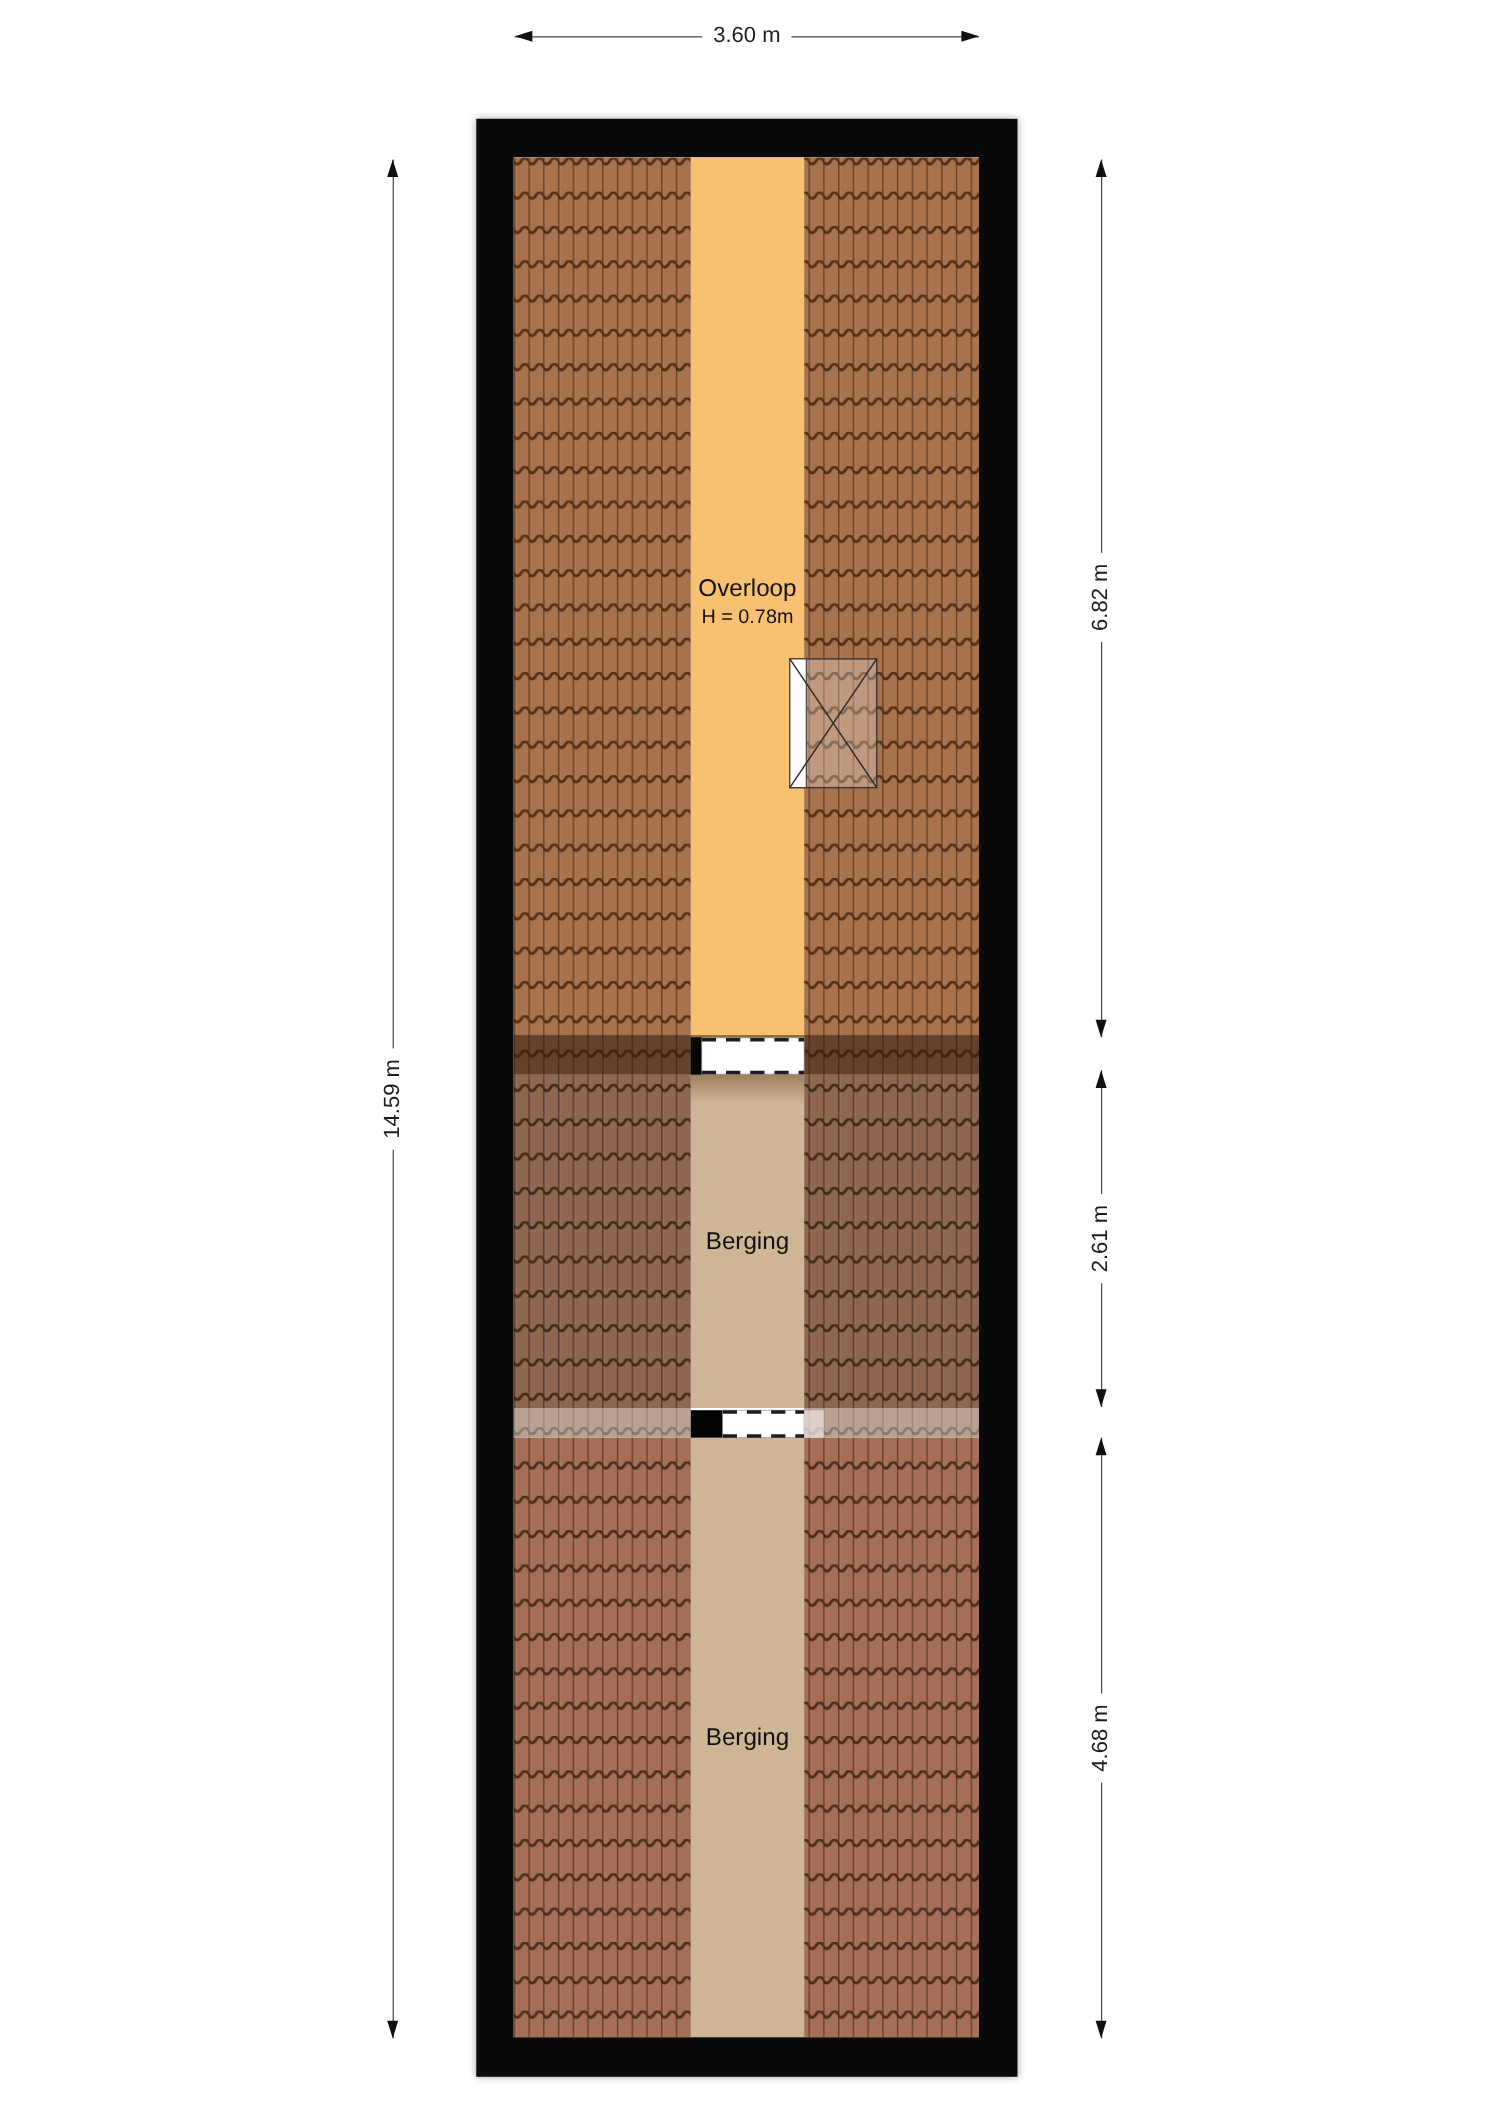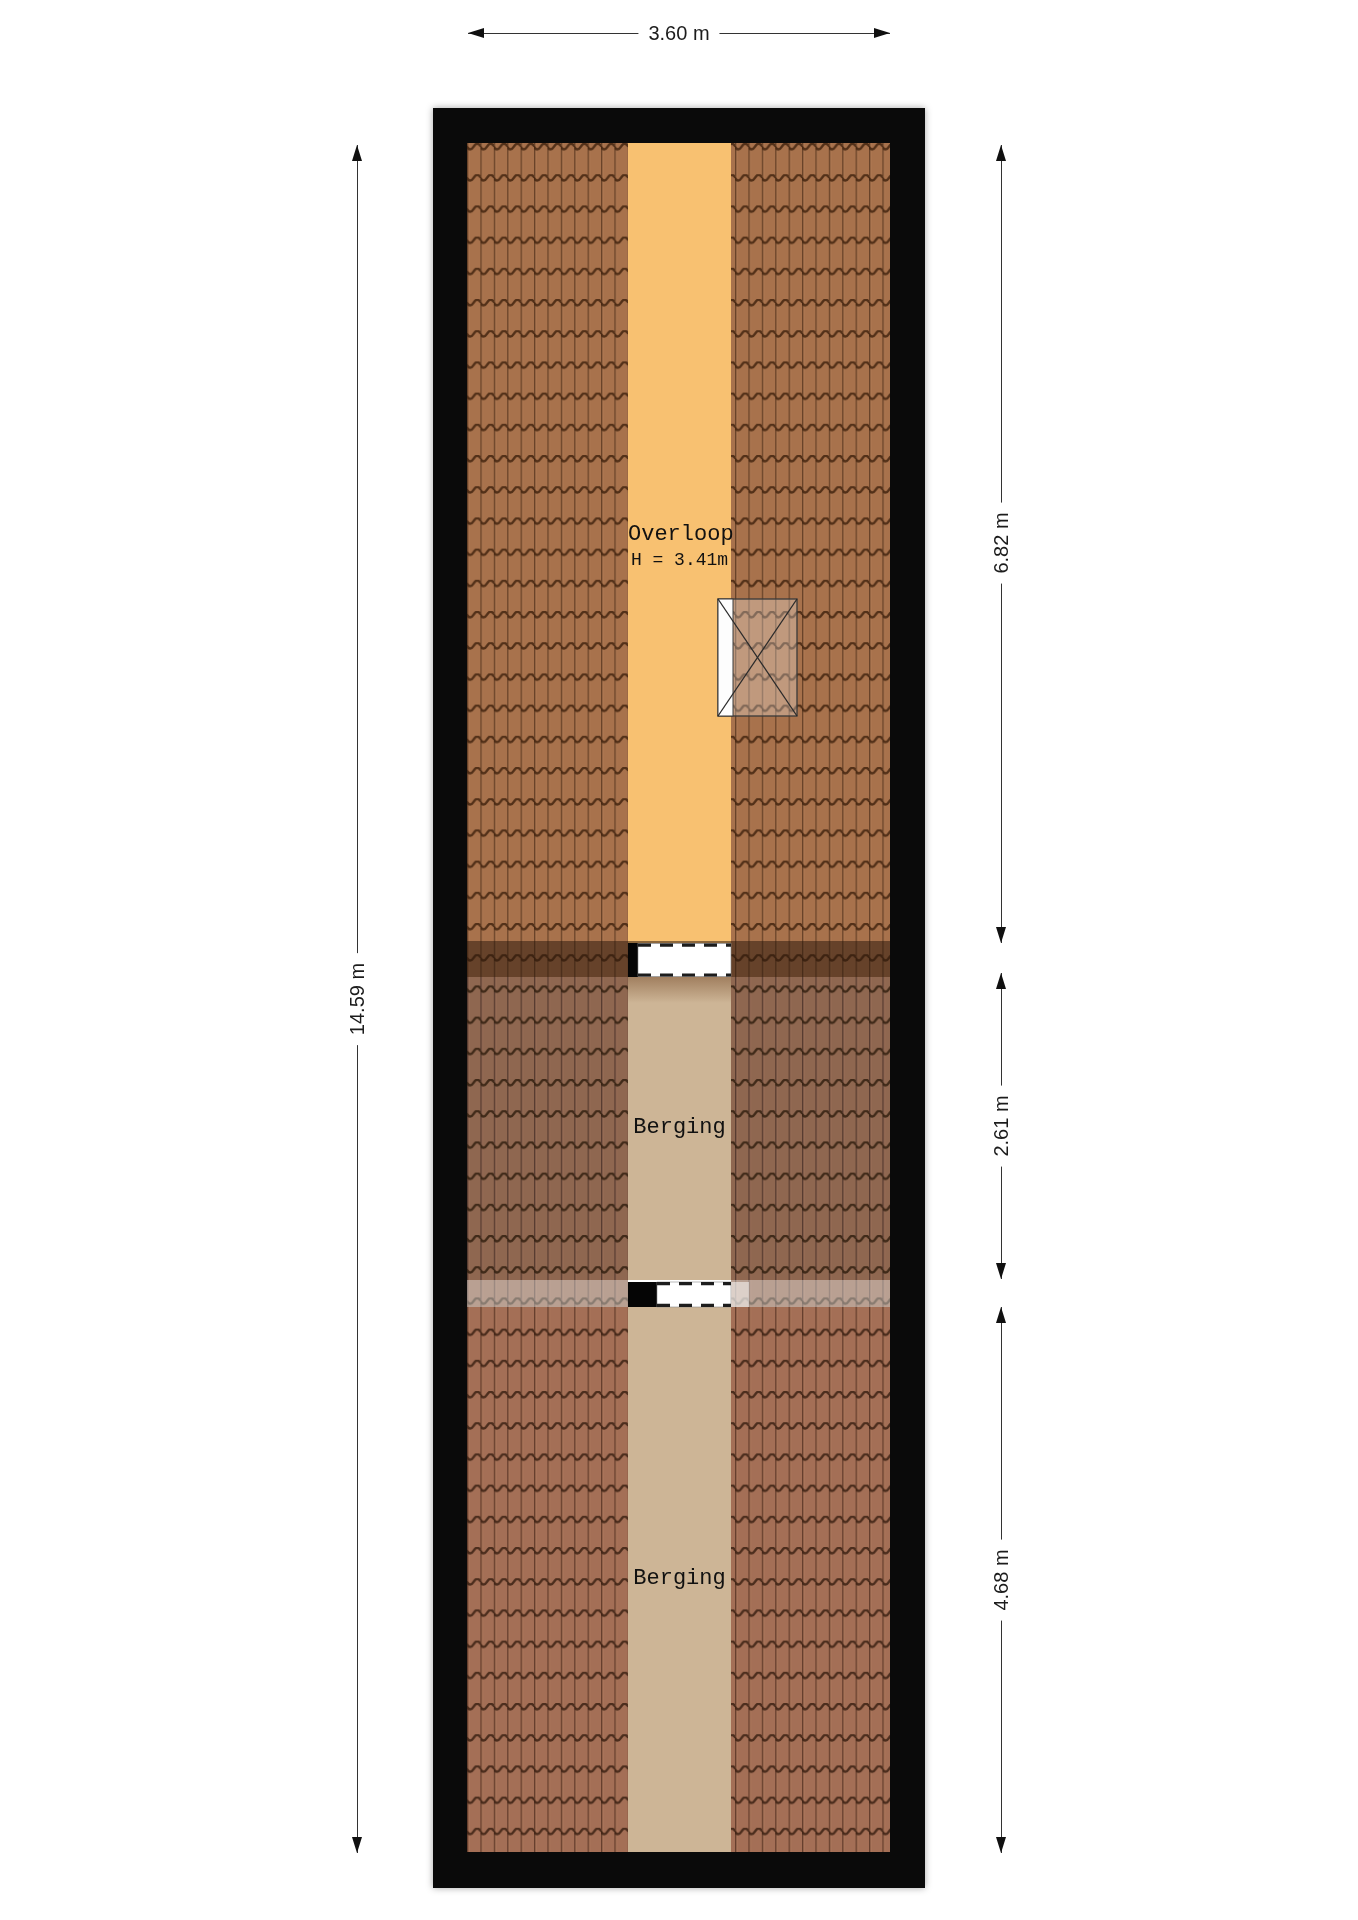--- a/index.html
+++ b/index.html
@@ -10,21 +10,21 @@
   .abs{position:absolute;}
   
   #outer-wall{
     left:433px;top:108px;width:492px;height:1780px;background:#0a0a0a;
     box-shadow:0 0 7px rgba(0,0,0,0.35);
   }
   #interior{left:467px;top:143px;width:423px;height:1709px;background:#fff;}
   
   .room-label{
     left:628px;width:103px;text-align:center;font-size:22px;color:#111;
-    white-space:nowrap;line-height:1.1;font-family:Liberation Mono, monospace;
+    white-space:nowrap;line-height:1.1;
   }
   .room-sub{font-size:18px;}
   #overloop-label{top:523px;}
   #overloop-height{top:551px;}
   #berging1-label{top:1116px;}
   #berging2-label{top:1567px;}
   
   .dim-line-h{height:1.5px;background:#333;}
   .dim-line-v{width:1.5px;background:#333;}
   .dim-label{
@@ -104,21 +104,21 @@
     <g>
       <rect x="251" y="456" width="79" height="117" fill="#ffffff" fill-opacity="0.28" stroke="#3a3a3a" stroke-width="1.3"></rect>
       <rect x="251" y="456" width="15" height="117" fill="#fdfdfd" stroke="#3a3a3a" stroke-width="1"></rect>
       <line x1="251" y1="456" x2="330" y2="573" stroke="#2a2a2a" stroke-width="1.3"></line>
       <line x1="330" y1="456" x2="251" y2="573" stroke="#2a2a2a" stroke-width="1.3"></line>
     </g>
   </svg>
 </div>
 
 <div class="abs room-label" id="overloop-label">Overloop</div>
-<div class="abs room-label room-sub" id="overloop-height">H = 3.41m</div>
+<div class="abs room-label room-sub" id="overloop-height">H = 0.78m</div>
 <div class="abs room-label" id="berging1-label">Berging</div>
 <div class="abs room-label" id="berging2-label">Berging</div>
 
 <div>
   <div class="abs dim-line-h" style="left:468px;top:32.5px;width:422px;"></div>
   <div class="abs arr arr-left" style="left:468px;top:28px;"></div>
   <div class="abs arr arr-right" style="left:874px;top:28px;"></div>
   <div class="abs dim-label" style="left:679px;top:33px;text-align:center;">3.60 m</div>
 </div>
 

